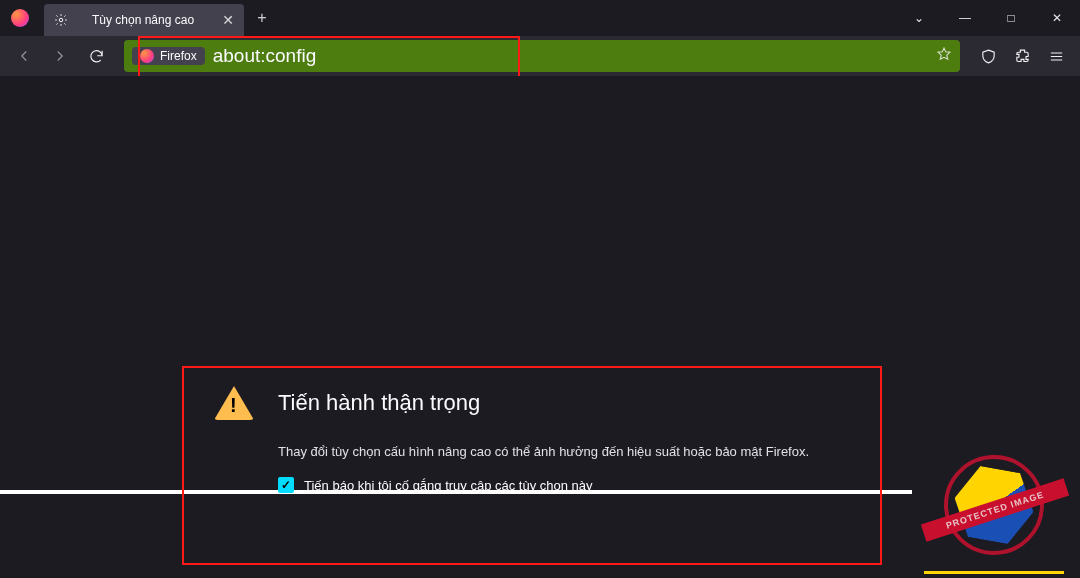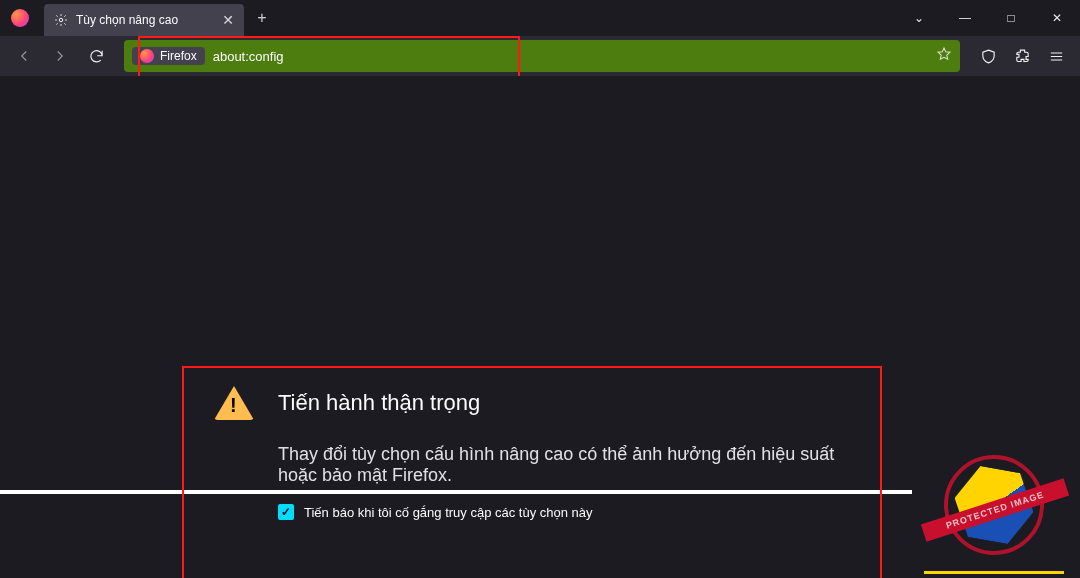--- a/index.html
+++ b/index.html
@@ -2,48 +2,48 @@
 <html><head>
 <meta charset="utf-8">
 <style>
 * { margin: 0; padding: 0; box-sizing: border-box; font-family: -apple-system, BlinkMacSystemFont, "Segoe UI", sans-serif; }
 body { background: #1c1b22; color: #fbfbfe; width: 1080px; height: 578px; overflow: hidden; position: relative; }
 
 
 .titlebar { height: 36px; background: #1c1b22; display: flex; align-items: center; }
 .app-icon { width: 40px; display: flex; align-items: center; justify-content: center; }
 .firefox-glyph { width: 18px; height: 18px; border-radius: 50%; background: radial-gradient(circle at 30% 30%, #ff9640, #ff3b84 60%, #9059ff 100%); }
-.tab { background: #42414d; height: 32px; margin: 4px 0 0 4px; border-radius: 4px 4px 0 0; display: flex; align-items: center; padding: 0 10px; gap: 8px; font-size: 12px; min-width: 200px; }
+.tab { background: #42414d; height: 32px; margin: 4px 0 0 4px; border-radius: 4px 4px 0 0; display: flex; align-items: center; padding: 0 10px; gap: 24px; font-size: 12px; min-width: 200px; }
 .tab .gear { width: 14px; height: 14px; display:flex; align-items:center; justify-content:center; }
 .tab .close { margin-left: auto; font-size: 14px; opacity: .8; cursor: pointer; }
 .newtab { width: 28px; height: 28px; display:flex; align-items:center; justify-content:center; font-size: 16px; opacity: .8; cursor:pointer; margin-left:4px; }
 .window-controls { margin-left: auto; display: flex; }
 .window-controls div { width: 46px; height: 36px; display:flex; align-items:center; justify-content:center; font-size: 12px; opacity:.9; cursor:pointer; }
 
 
 .toolbar { height: 40px; background: #2b2a33; display:flex; align-items:center; padding: 0 8px; gap: 4px; }
 .tool-btn { width: 32px; height: 32px; display:flex; align-items:center; justify-content:center; opacity:.5; cursor:pointer; }
 .tool-btn.enabled { opacity: .95; }
 .urlbar-wrap { flex:1; display:flex; align-items:center; gap:0; margin: 0 8px; position:relative; }
 .url-highlight { position:absolute; left: 14px; top:-4px; height: 48px; width: 382px; border: 2px solid #ff1a1a; pointer-events:none; }
 .urlbar { display:flex; align-items:center; height:32px; background:#4d7c0f; border-radius:4px; padding: 0 8px; gap:8px; flex:1; }
 .urlbar .chip { background:#42414d; border-radius:4px; padding: 2px 8px; display:flex; align-items:center; gap:6px; font-size:12px; }
 .urlbar .chip .fx-mini { width:14px; height:14px; border-radius:50%; background: radial-gradient(circle at 30% 30%, #ff9640, #ff3b84 60%, #9059ff 100%); }
-.urlbar .urltext { font-size: 13px; color:#fbfbfe; }
+.urlbar .urltext { font-size: 19px; color:#fbfbfe; }
 .urlbar .star { margin-left:auto; opacity:.8; cursor:pointer; }
 .right-tools { display:flex; gap:2px; }
 
 
 .content { position:relative; height: calc(578px - 76px); background:#1c1b22; }
 .warning-box { position:absolute; left:182px; top: 290px; width: 700px; border: 2px solid #ff1a1a; padding: 18px 30px 70px 30px; }
 .warning-head { display:flex; align-items:center; gap: 24px; margin-bottom: 24px; }
 .warn-icon { width:0; height:0; border-left:20px solid transparent; border-right:20px solid transparent; border-bottom:34px solid #ffbd4f; position:relative; border-radius:4px; }
 .warn-icon::after { content:"!"; position:absolute; left:-4px; top:8px; color:#000; font-weight:700; font-size:20px; }
 .warning-title { font-size: 22px; font-weight: 400; }
-.warning-desc { font-size: 18px; margin-left: 64px; margin-bottom: 18px; color:#e0e0e6; }
+.warning-desc { font-size: 13px; margin-left: 64px; margin-bottom: 18px; color:#e0e0e6; }
 .warning-check { margin-left: 64px; display:flex; align-items:center; gap:10px; font-size:13px; }
 .checkbox { width:16px; height:16px; background:#00ddff; border-radius:2px; display:flex; align-items:center; justify-content:center; color:#000; font-size:12px; font-weight:700; cursor:pointer; }
 
 
 .watermark { position:absolute; right: 6px; bottom: 0px; width: 160px; height: 190px; display:flex; flex-direction:column; align-items:center; justify-content:flex-end; }
 .wm-logo { width: 120px; height: 120px; position:relative; }
 .wm-hex { position:absolute; left:20px; top:20px; width:80px; height:80px; transform: rotate(10deg); }
 .wm-hex::before { content:""; position:absolute; inset:0; background: linear-gradient(135deg, #ffd400 50%, #1a4fb5 50%); clip-path: polygon(25% 5%, 75% 5%, 100% 50%, 75% 95%, 25% 95%, 0% 50%); }
 .wm-ring { position:absolute; left:10px; top:10px; width:100px; height:100px; border:4px solid #c8102e; border-radius:50%; opacity:.85; }
 .wm-band { position:absolute; width:150px; height:18px; background:#c8102e; top:56px; left:-14px; transform:rotate(-18deg); color:#e8c2c6; font-size:9px; letter-spacing:1px; display:flex; align-items:center; justify-content:center; font-weight:700; }

